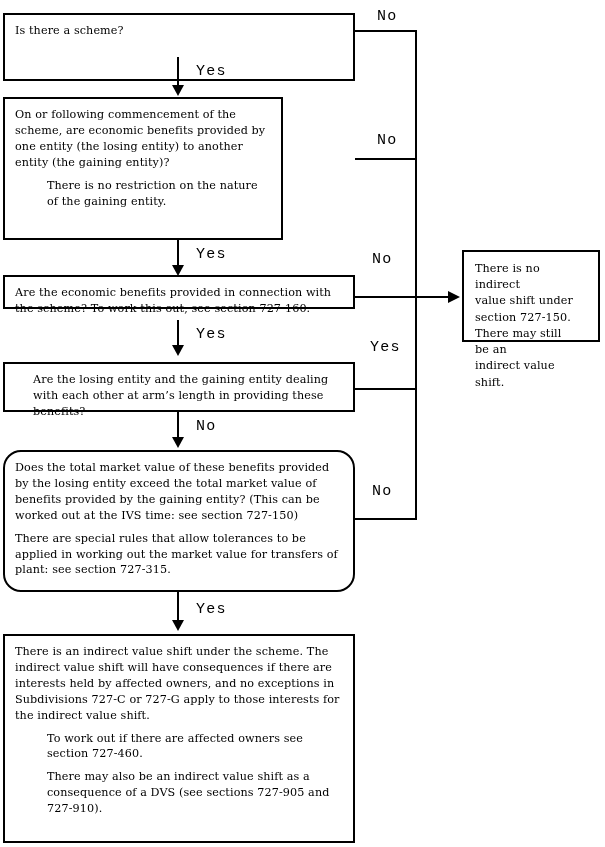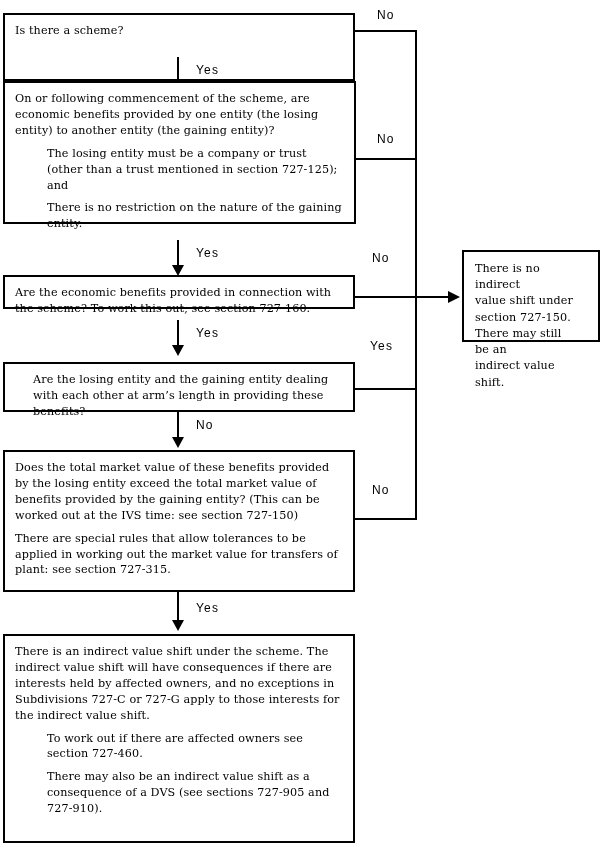--- a/index.html
+++ b/index.html
@@ -67,22 +67,22 @@
   .arrow-right {
     position: absolute;
     width: 0;
     height: 0;
     border-top: 6px solid transparent;
     border-bottom: 6px solid transparent;
     border-left: 12px solid #000000;
   }
   .edge-label {
     position: absolute;
-    font-family: Liberation Sans, sans-serif;
-    font-size: 12px;
+    font-family: Liberation Mono, monospace;
+    font-size: 15px;
     letter-spacing: 1.2px;
     white-space: nowrap;
     color: #000000;
   }
 </style>
 </head>
 <body>
 
 <div id="canvas">
 
@@ -90,23 +90,22 @@
     <p>Is there a scheme?</p>
   </div>
 
   <div class="vline" style="left:177px; top:57px; height:30px;"></div>
   <div class="arrow-down" style="left:172px; top:85px;"></div>
   <div class="edge-label" style="left:196px; top:63px;">Yes</div>
 
   <div class="hline" style="left:355px; top:30px; width:62px;"></div>
   <div class="edge-label" style="left:377px; top:8px;">No</div>
 
-  <div class="box" style="left:3px; top:81px; width:353px; height:143px;">
+  <div class="box" style="left:3px; top:97px; width:280px; height:143px;">
     <p>On or following commencement of the scheme, are economic benefits provided by one entity (the losing entity) to another entity (the gaining entity)?</p>
-    <p class="indent">The losing entity must be a company or trust (other than a trust mentioned in section 727-125); and</p>
     <p class="indent">There is no restriction on the nature of the gaining entity.</p>
   </div>
 
   <div class="vline" style="left:177px; top:240px; height:27px;"></div>
   <div class="arrow-down" style="left:172px; top:265px;"></div>
   <div class="edge-label" style="left:196px; top:246px;">Yes</div>
 
   <div class="hline" style="left:355px; top:158px; width:62px;"></div>
   <div class="edge-label" style="left:377px; top:132px;">No</div>
 
@@ -125,21 +124,21 @@
     <p>Are the losing entity and the gaining entity dealing with each other at arm’s length in providing these benefits?</p>
   </div>
 
   <div class="vline" style="left:177px; top:412px; height:27px;"></div>
   <div class="arrow-down" style="left:172px; top:437px;"></div>
   <div class="edge-label" style="left:196px; top:418px;">No</div>
 
   <div class="hline" style="left:355px; top:388px; width:62px;"></div>
   <div class="edge-label" style="left:370px; top:339px;">Yes</div>
 
-  <div class="box" style="left:3px; top:450px; width:352px; height:142px;">
+  <div class="box" style="left:3px; top:450px; width:352px; height:142px;border-radius:18px;">
     <p>Does the total market value of these benefits provided by the losing entity exceed the total market value of benefits provided by the gaining entity? (This can be worked out at the IVS time: see section 727-150)</p>
     <p>There are special rules that allow tolerances to be applied in working out the market value for transfers of plant: see section 727-315.</p>
   </div>
 
   <div class="vline" style="left:177px; top:592px; height:30px;"></div>
   <div class="arrow-down" style="left:172px; top:620px;"></div>
   <div class="edge-label" style="left:196px; top:601px;">Yes</div>
 
   <div class="hline" style="left:355px; top:518px; width:62px;"></div>
   <div class="edge-label" style="left:372px; top:483px;">No</div>

